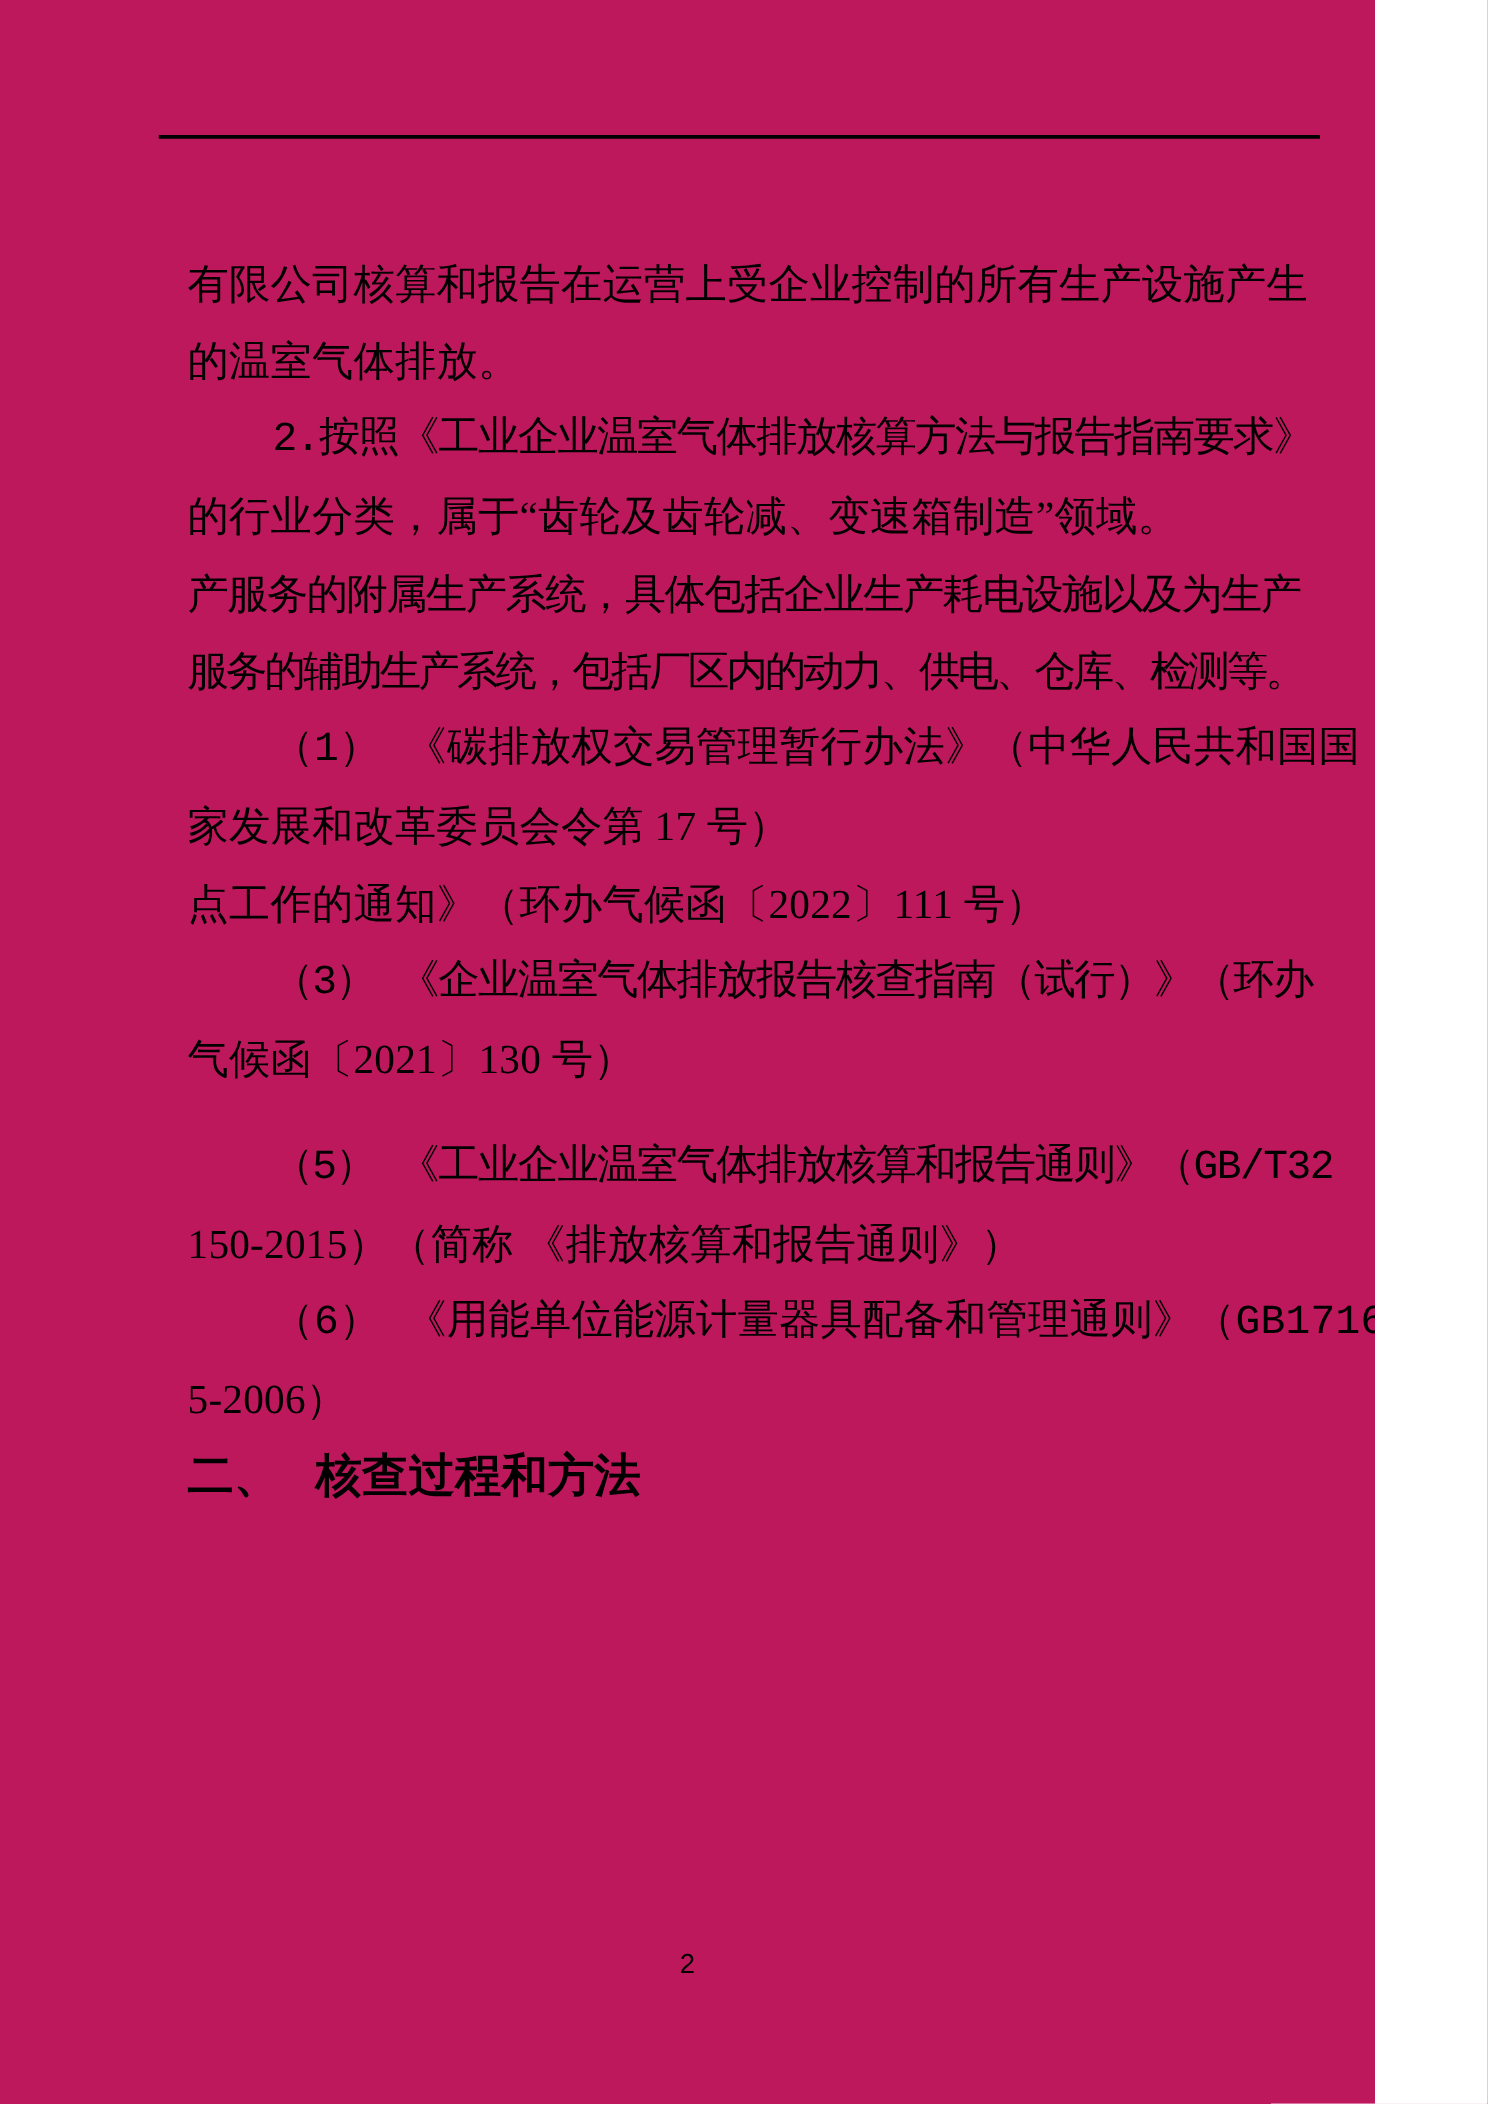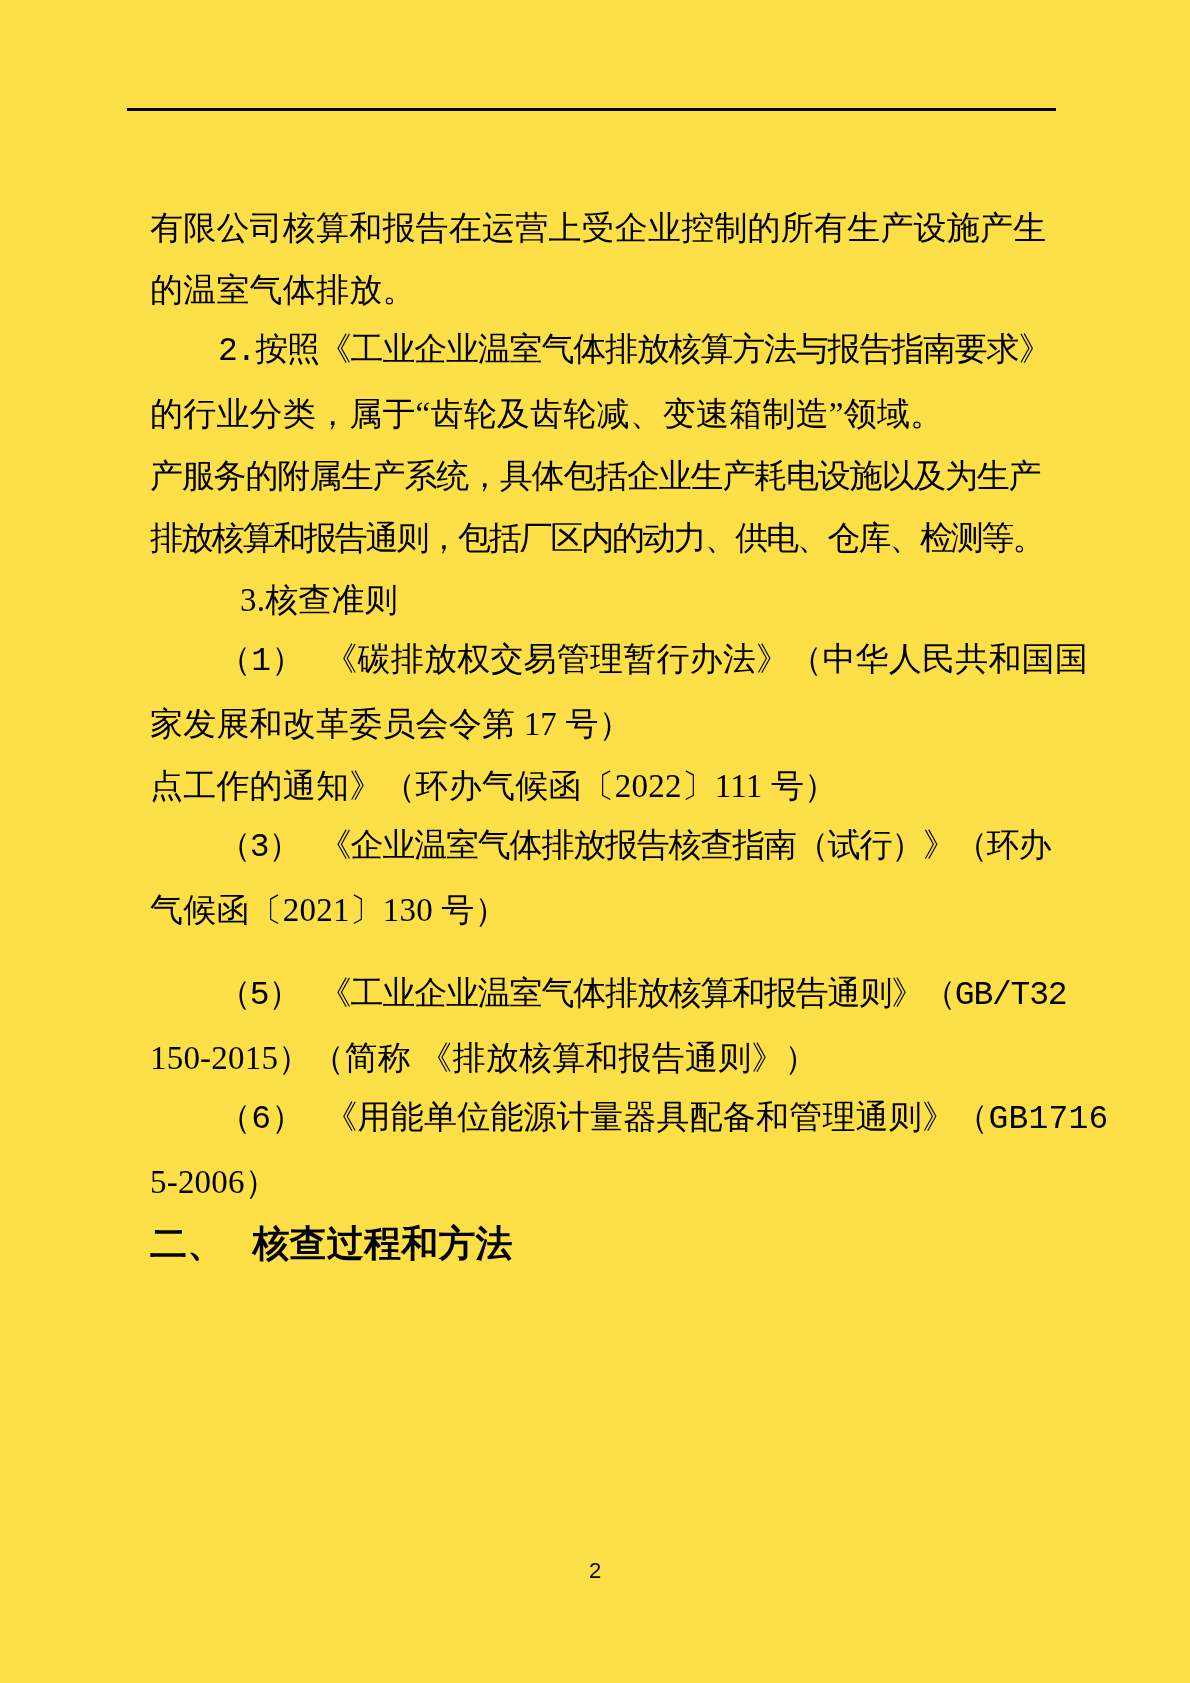--- a/index.html
+++ b/index.html
@@ -2,23 +2,23 @@
 <html><head>
 <meta charset="utf-8">
 <style>
   html, body {
     margin: 0;
     padding: 0;
     background: #ffffff;
   }
   .page {
     position: relative;
-    width: 1190px;
+    width: 1100px;
     height: 1683px;
-    background: #fde047;
+    background: #be185d;
     color: #000000;
     font-family: "Liberation Serif", "DejaVu Serif", serif;
     overflow: hidden;
   }
   .header-rule {
     position: absolute;
     left: 127px;
     top: 108px;
     width: 929px;
     height: 3px;
@@ -64,22 +64,21 @@
 <div class="page">
 
   <div class="header-rule"></div>
 
   <div class="content">
     <div class="line">有限公司核算和报告在运营上受企业控制的所有生产设施产生</div>
     <div class="line">的温室气体排放。</div>
     <div class="line indent tight">2.按照《工业企业温室气体排放核算方法与报告指南要求》</div>
     <div class="line">的行业分类，属于“齿轮及齿轮减、变速箱制造”领域。</div>
     <div class="line tight">产服务的附属生产系统，具体包括企业生产耗电设施以及为生产</div>
-    <div class="line tighter">排放核算和报告通则，包括厂区内的动力、供电、仓库、检测等。</div>
-    <div class="line indent-lg">3.核查准则</div>
+    <div class="line tighter">服务的辅助生产系统，包括厂区内的动力、供电、仓库、检测等。</div>
     <div class="line indent">（1） 《碳排放权交易管理暂行办法》（中华人民共和国国</div>
     <div class="line">家发展和改革委员会令第 17 号）</div>
     <div class="line">点工作的通知》（环办气候函〔2022〕111 号）</div>
     <div class="line indent tight">（3） 《企业温室气体排放报告核查指南（试行）》（环办</div>
     <div class="line">气候函〔2021〕130 号）</div>
     <div class="line indent tight gap-before">（5） 《工业企业温室气体排放核算和报告通则》（GB/T32</div>
     <div class="line">150-2015）（简称 《排放核算和报告通则》）</div>
     <div class="line indent">（6） 《用能单位能源计量器具配备和管理通则》（GB1716</div>
     <div class="line">5-2006）</div>
 

